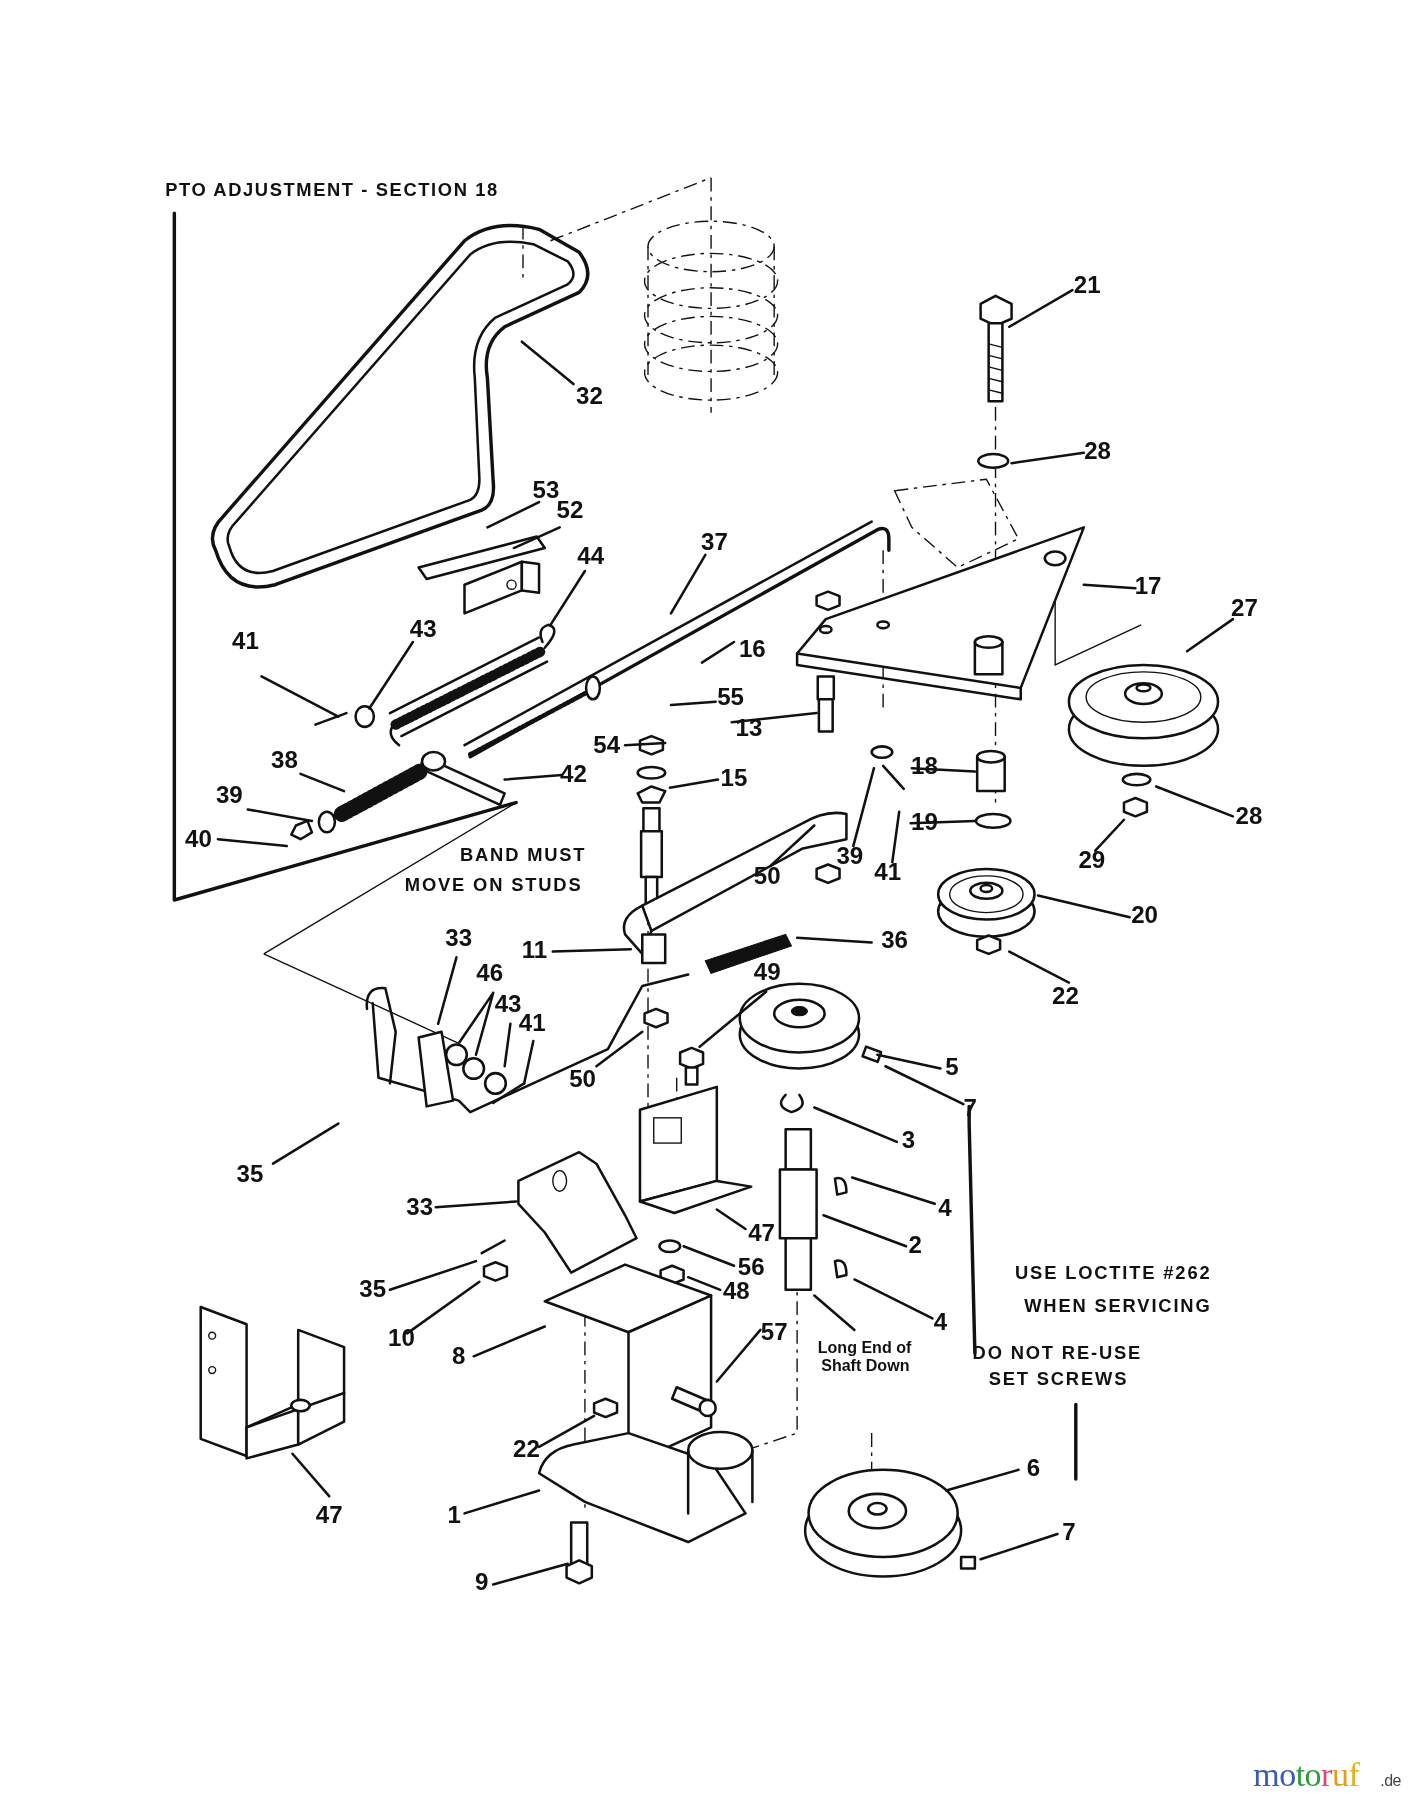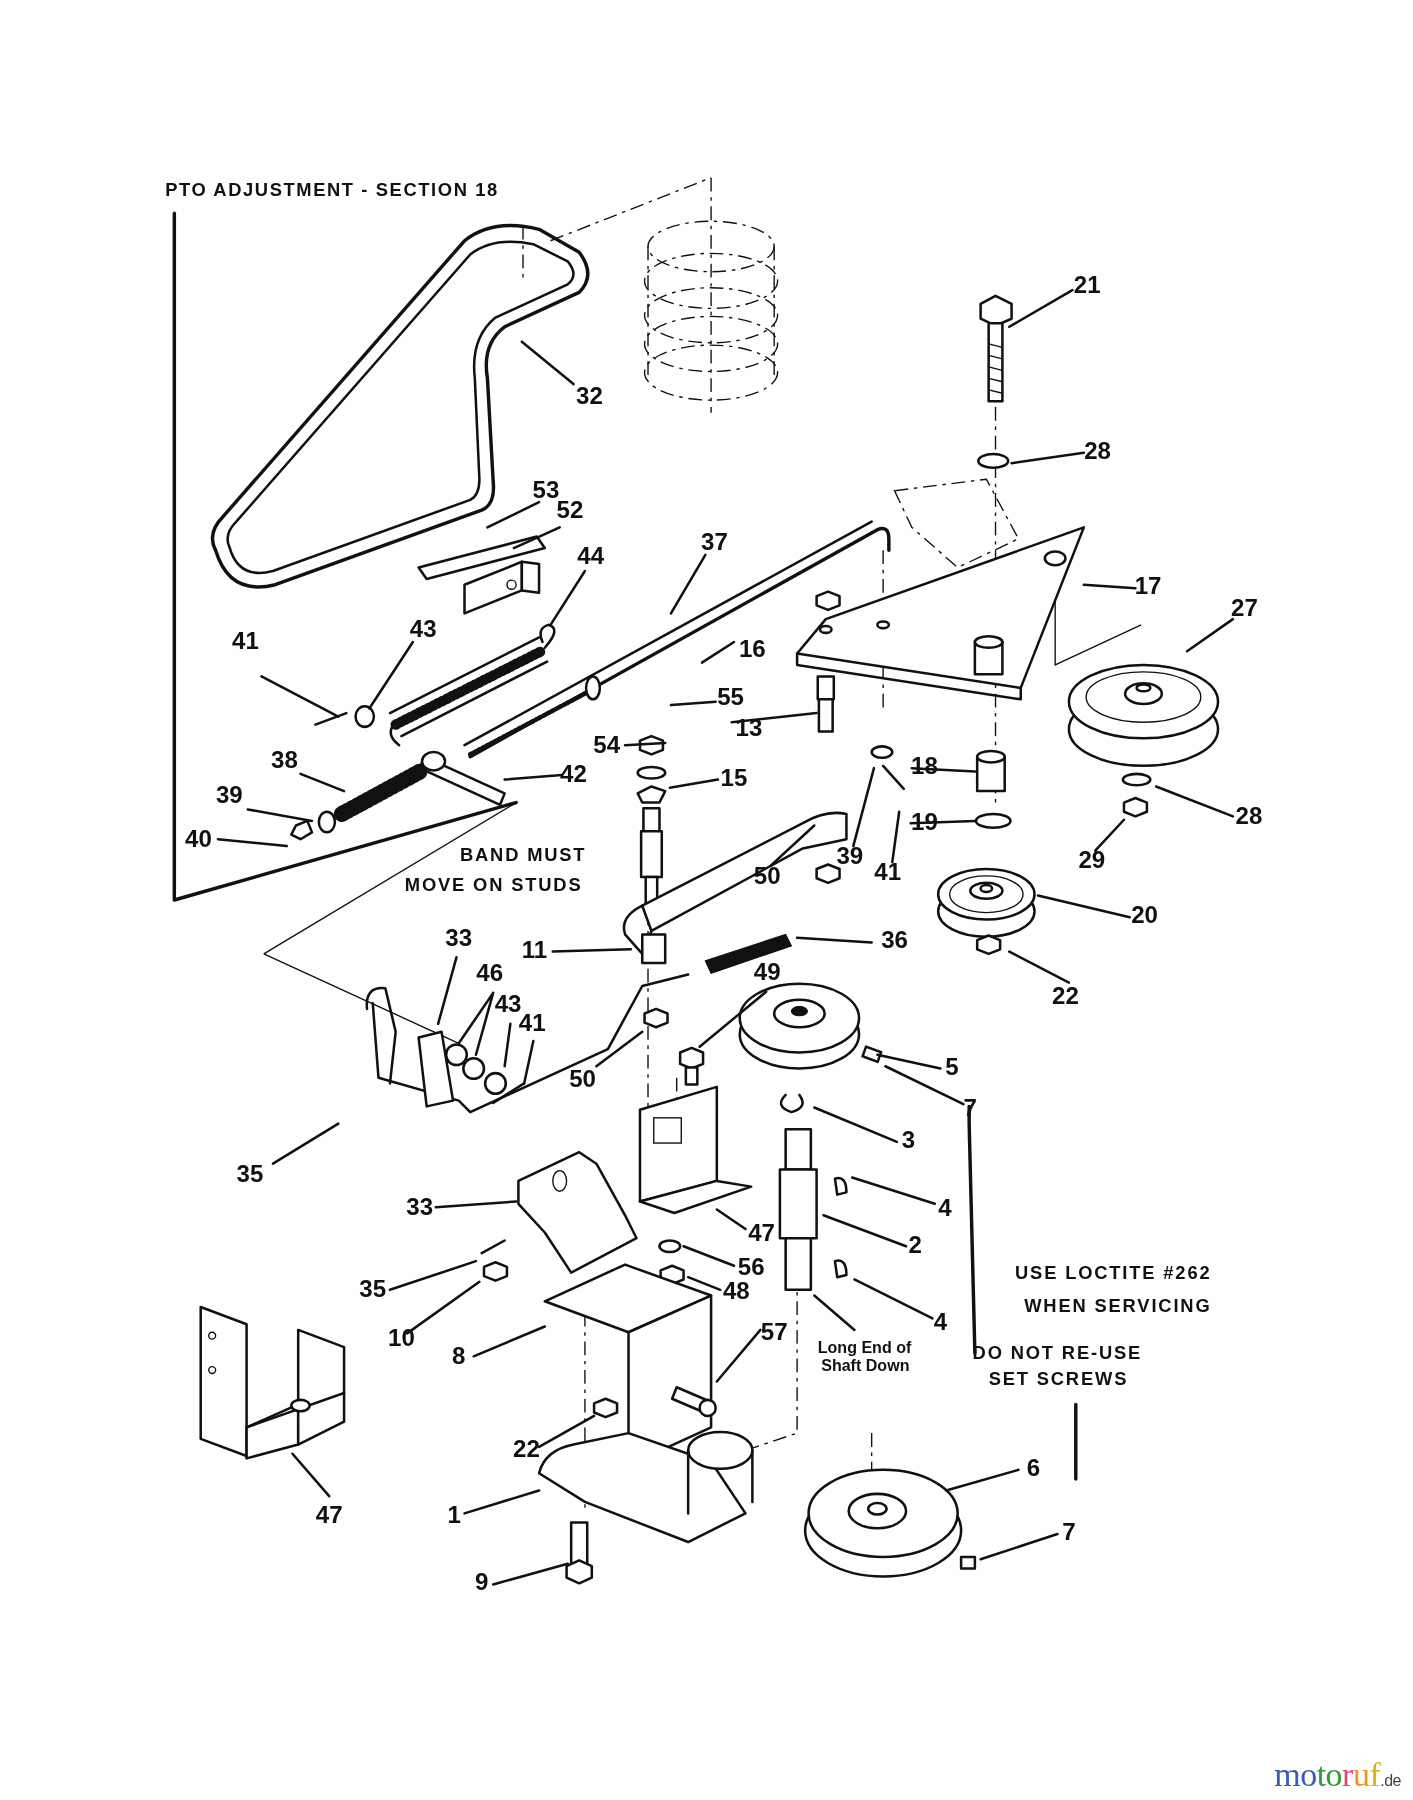--- a/index.html
+++ b/index.html
@@ -9,21 +9,21 @@
   .thin{stroke:#111;fill:none;stroke-width:1.2;}
   .dash{stroke:#111;fill:none;stroke-width:1.2;stroke-dasharray:12 5 3 5;}
   .part{stroke:#111;fill:#fff;stroke-width:2.2;stroke-linejoin:round;}
   .dark{fill:#111;stroke:#111;}
   .lbl{font-family:"Liberation Sans",sans-serif;font-weight:bold;font-size:21px;fill:#111;}
   .note{font-family:"Liberation Sans",sans-serif;font-weight:bold;font-size:16px;fill:#111;letter-spacing:1.6px;}
   .note2{font-family:"Liberation Sans",sans-serif;font-weight:bold;font-size:14px;fill:#111;}
   .title{font-family:"Liberation Sans",sans-serif;font-weight:bold;font-size:16px;fill:#111;letter-spacing:1.4px;}
   .wm{position:absolute;right:12px;bottom:6px;font-family:"Liberation Serif",serif;font-size:34px;letter-spacing:-0.5px;}
   .wm span{display:inline-block;}
-  .wm .de{font-size:16px;color:#444;font-family:"Liberation Sans",sans-serif;}
+  .wm .de{font-size:16px;color:#444;font-family:"Liberation Sans",sans-serif;margin-left:21px;}
 </style>
 </head>
 <body>
 
 <svg id="diagram" viewBox="0 0 1232 1570" preserveAspectRatio="none" xmlns="http://www.w3.org/2000/svg">
 
   <text class="title" x="144" y="171">PTO ADJUSTMENT - SECTION 18</text>
 
   <path class="ln" d="M152 186 L152 785 L450 700" style="stroke-width:3"></path>
 

